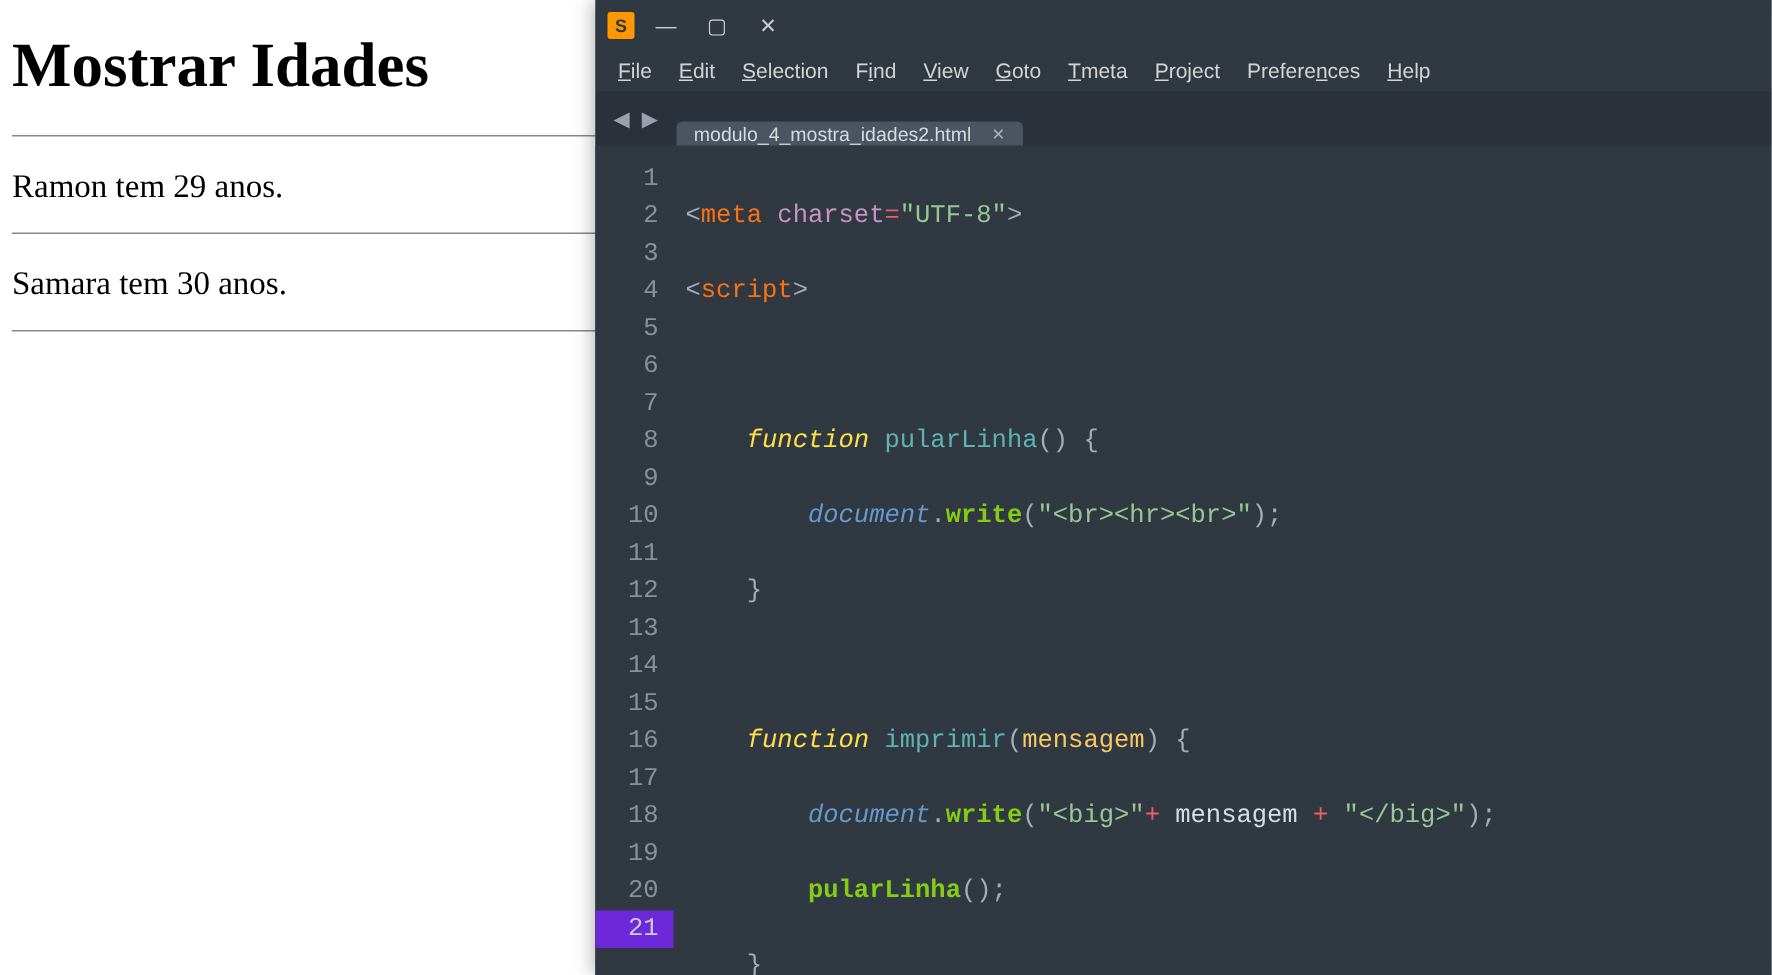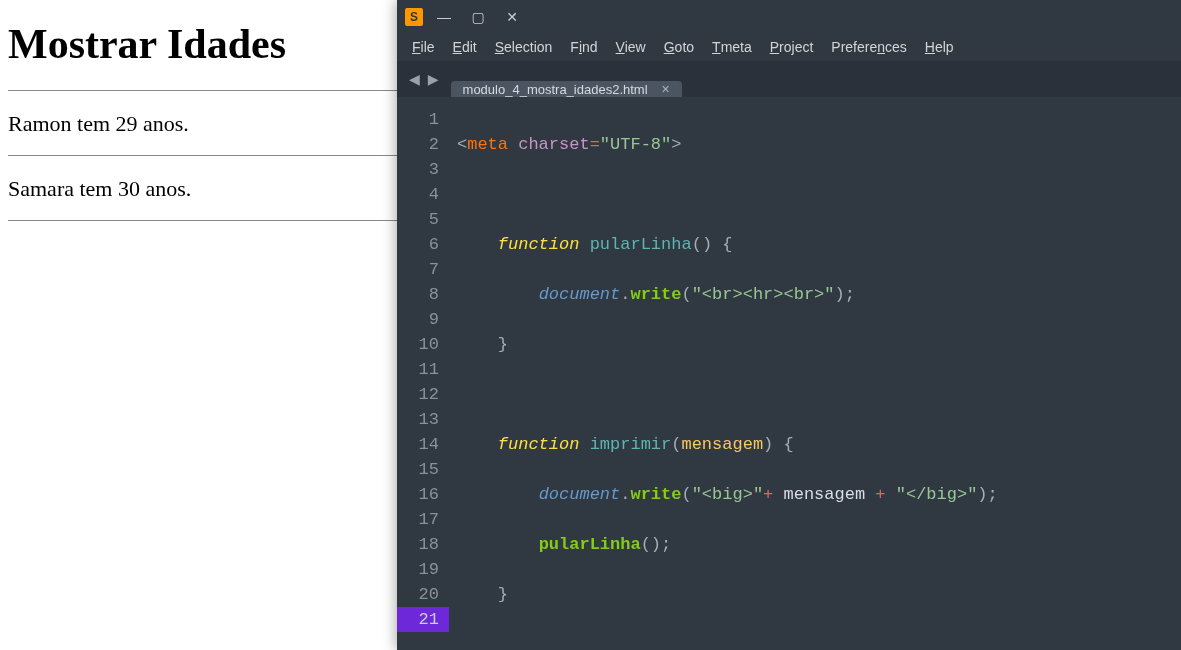--- a/index.html
+++ b/index.html
@@ -248,20 +248,21 @@
       <div class="ln">15</div>
       <div class="ln">16</div>
       <div class="ln">17</div>
       <div class="ln">18</div>
       <div class="ln">19</div>
       <div class="ln">20</div>
       <div class="ln active">21</div>
     </div>
     <div class="code">
 <div class="line"><span class="p">&lt;</span><span class="tg">meta</span> <span class="at">charset</span><span class="op">=</span><span class="st">"UTF-8"</span><span class="p">&gt;</span></div>
+<div class="line"><span class="p">&lt;</span><span class="tg">script</span><span class="p">&gt;</span></div>
 <div class="line"></div>
 <div class="line">    <span class="kw">function</span> <span class="fn">pularLinha</span><span class="p">(</span><span class="p">)</span> <span class="p">{</span></div>
 <div class="line">        <span class="obj">document</span><span class="p">.</span><span class="fn2">write</span><span class="p">(</span><span class="st">"&lt;br&gt;&lt;hr&gt;&lt;br&gt;"</span><span class="p">)</span><span class="p">;</span></div>
 <div class="line">    <span class="p">}</span></div>
 <div class="line"></div>
 <div class="line">    <span class="kw">function</span> <span class="fn">imprimir</span><span class="p">(</span><span class="pr">mensagem</span><span class="p">)</span> <span class="p">{</span></div>
 <div class="line">        <span class="obj">document</span><span class="p">.</span><span class="fn2">write</span><span class="p">(</span><span class="st">"&lt;big&gt;"</span><span class="op">+</span> <span class="id">mensagem</span> <span class="op">+</span> <span class="st">"&lt;/big&gt;"</span><span class="p">)</span><span class="p">;</span></div>
 <div class="line">        <span class="fn2">pularLinha</span><span class="p">(</span><span class="p">)</span><span class="p">;</span></div>
 <div class="line">    <span class="p">}</span></div>
 

